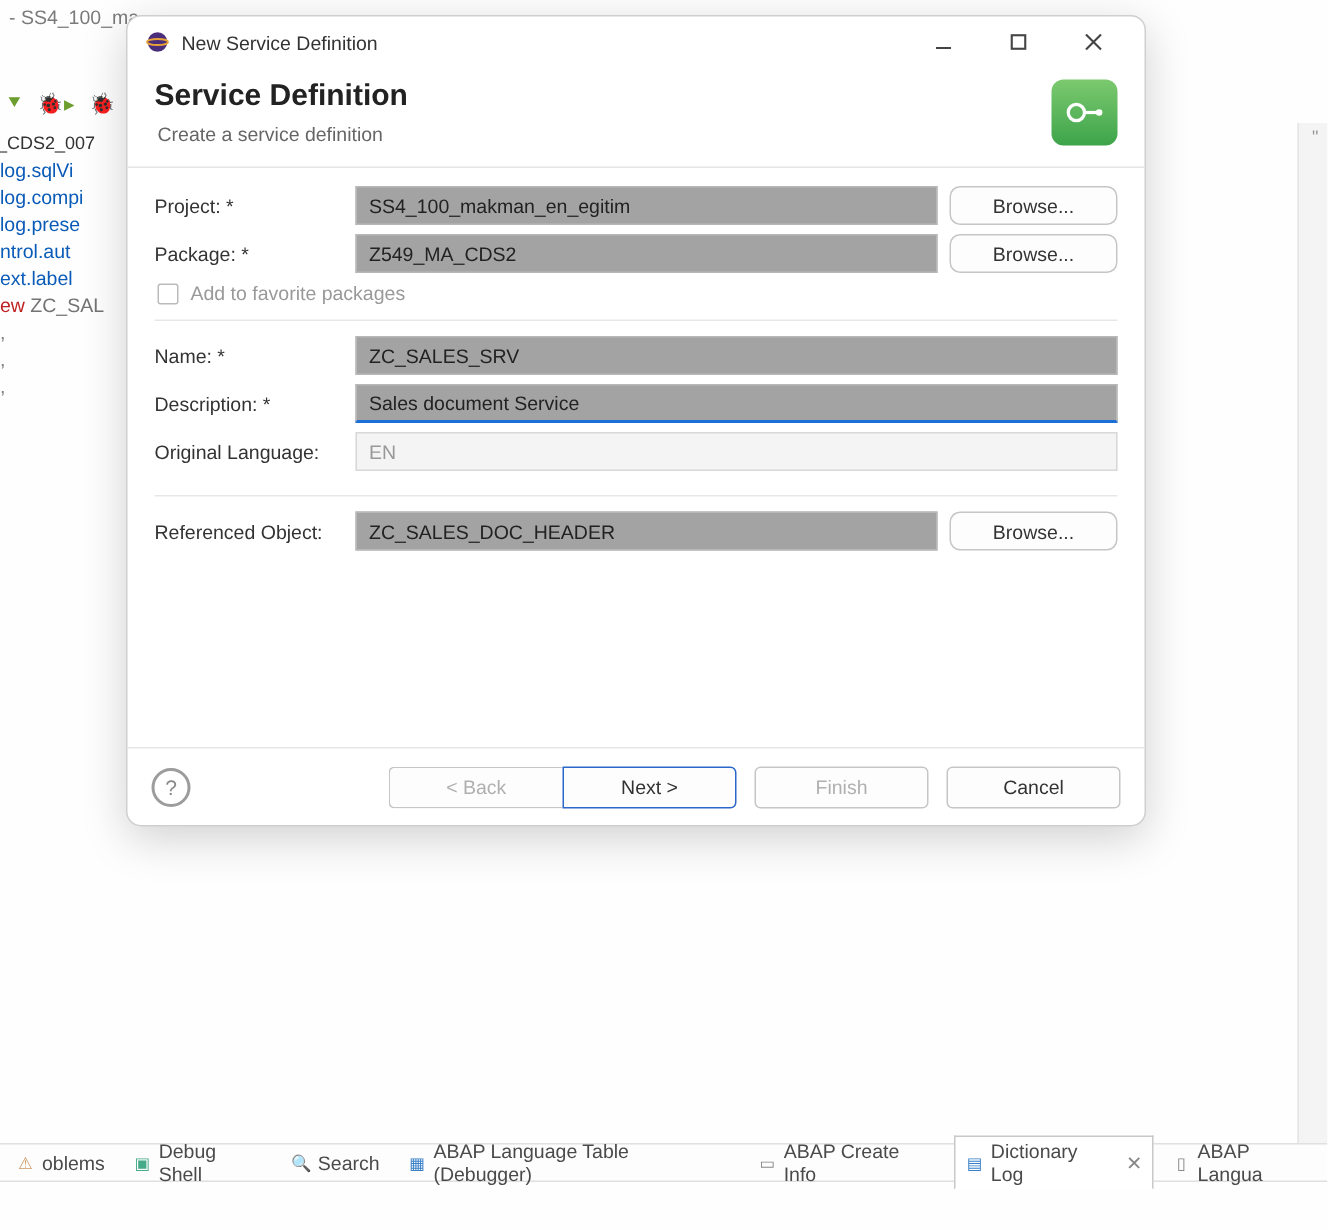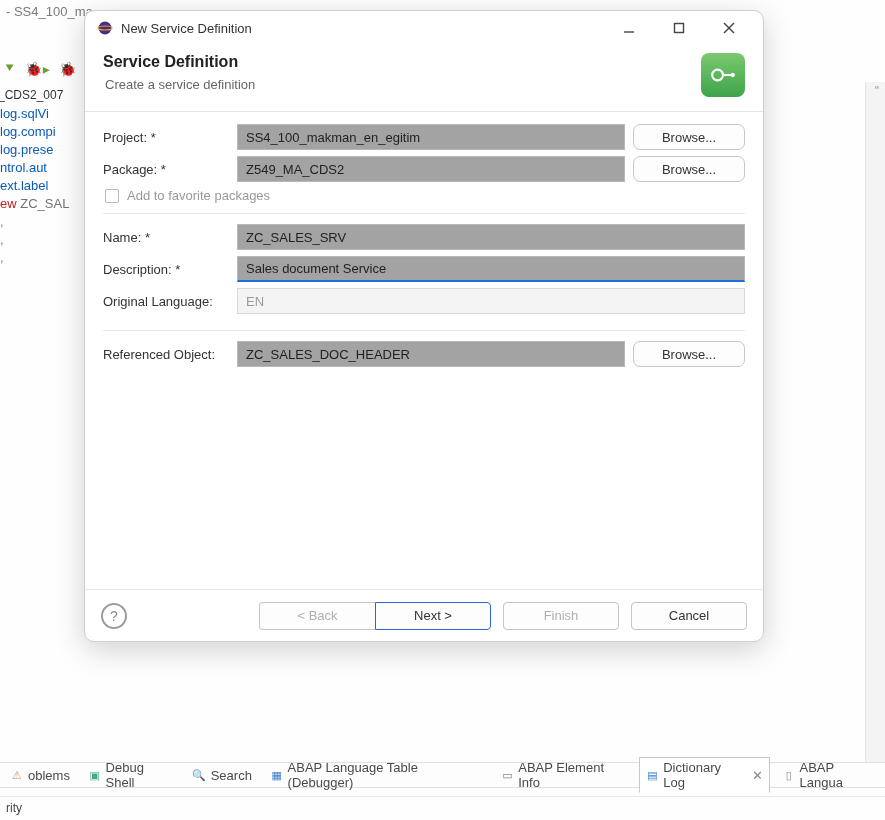--- a/index.html
+++ b/index.html
@@ -22,30 +22,30 @@
     .bg-tab { display: flex; align-items: center; gap: 4px; padding: 2px 6px; color: #4a4a4a; font-size: 12px; }
     .bg-tab .tab-icon { width: 14px; height: 14px; display: inline-flex; align-items: center; justify-content: center; font-size: 11px; }
     .bg-tab.sel { border: 1px solid #c8c8c8; border-bottom: 1px solid #fff; background: #fff; }
     .bg-tab .close { color: #888; margin-left: 4px; }
     .bg-footer { position: absolute; bottom: 0; left: 0; right: 0; height: 24px; border-top: 1px solid #e8e8e8; padding: 4px 6px; color: #444; font-size: 12px; }
 
     .bg-side-strip { position: absolute; top: 82px; right: 0; width: 20px; height: 680px; background: #f4f4f4; border-left: 1px solid #e4e4e4; }
     .bg-side-quote { position: absolute; top: 84px; right: 6px; color: #999; font-size: 12px; }
 
     
-    .dialog { position: absolute; left: 84px; top: 10px; width: 680px; height: 632px; background: #ffffff; border: 1px solid #cfcfcf; border-radius: 10px; box-shadow: 0 8px 30px rgba(0,0,0,0.18); display: flex; flex-direction: column; }
+    .dialog { position: absolute; left: 84px; top: 10px; width: 680px; height: 541px; background: #ffffff; border: 1px solid #cfcfcf; border-radius: 10px; box-shadow: 0 8px 30px rgba(0,0,0,0.18); display: flex; flex-direction: column; }
     .titlebar { height: 34px; display: flex; align-items: center; padding: 0 12px; gap: 8px; }
     .titlebar .eclipse-icon { width: 16px; height: 16px; }
     .titlebar .title { flex: 1; color: #333; font-size: 13px; }
     .win-btns { display: flex; gap: 6px; }
     .win-btn { width: 44px; height: 28px; display: flex; align-items: center; justify-content: center; color: #444; background: transparent; border: none; }
     .win-btn svg { width: 12px; height: 12px; }
 
     .banner { padding: 8px 18px 14px 18px; display: flex; align-items: flex-start; justify-content: space-between; border-bottom: 1px solid #e5e5e5; }
-    .banner-text h1 { font-size: 16px; font-weight: 700; color: #222; margin-bottom: 6px; }
+    .banner-text h1 { font-size: 20px; font-weight: 700; color: #222; margin-bottom: 6px; }
     .banner-text p { color: #666; font-size: 13px; padding-left: 2px; }
     .banner-icon { width: 44px; height: 44px; border-radius: 8px; background: linear-gradient(#7cc96f, #3da44a); display: flex; align-items: center; justify-content: center; }
     .banner-icon svg { width: 26px; height: 26px; }
 
     .form-area { flex: 1; padding: 12px 18px 0 18px; overflow: hidden; }
     .section { border-bottom: 1px solid #e7e7e7; padding-bottom: 10px; margin-bottom: 10px; }
     .section:last-child { border-bottom: none; }
     .row { display: flex; align-items: center; margin-bottom: 6px; gap: 8px; }
     .row .lbl { width: 126px; color: #333; font-size: 13px; }
     .row .field { flex: 1; }
@@ -105,33 +105,32 @@
     <div class="bg-tab">
       <span class="tab-icon" style="color:#c96">🔍</span>
       <span>Search</span>
     </div>
     <div class="bg-tab">
       <span class="tab-icon" style="color:#3a80c8">▦</span>
       <span>ABAP Language Table (Debugger)</span>
     </div>
     <div class="bg-tab">
       <span class="tab-icon" style="color:#888">▭</span>
-      <span>ABAP Element Info</span>
+      <span>ABAP Create Info</span>
     </div>
     <div class="bg-tab sel">
       <span class="tab-icon" style="color:#3a80c8">▤</span>
       <span>Dictionary Log</span>
       <span class="close">✕</span>
     </div>
     <div class="bg-tab">
       <span class="tab-icon" style="color:#888">▯</span>
       <span>ABAP Langua</span>
     </div>
   </div>
-  <div class="bg-footer">rity</div>
 </div>
 
 <div class="dialog">
   <div class="titlebar">
     <span class="eclipse-icon">
       <svg viewBox="0 0 16 16">
           <circle cx="8" cy="8" r="6.5" fill="#4b2e7a"></circle>
           <ellipse cx="8" cy="8" rx="7" ry="2" fill="none" stroke="#e8a23a" stroke-width="1.2"></ellipse>
         </svg>
     </span>

